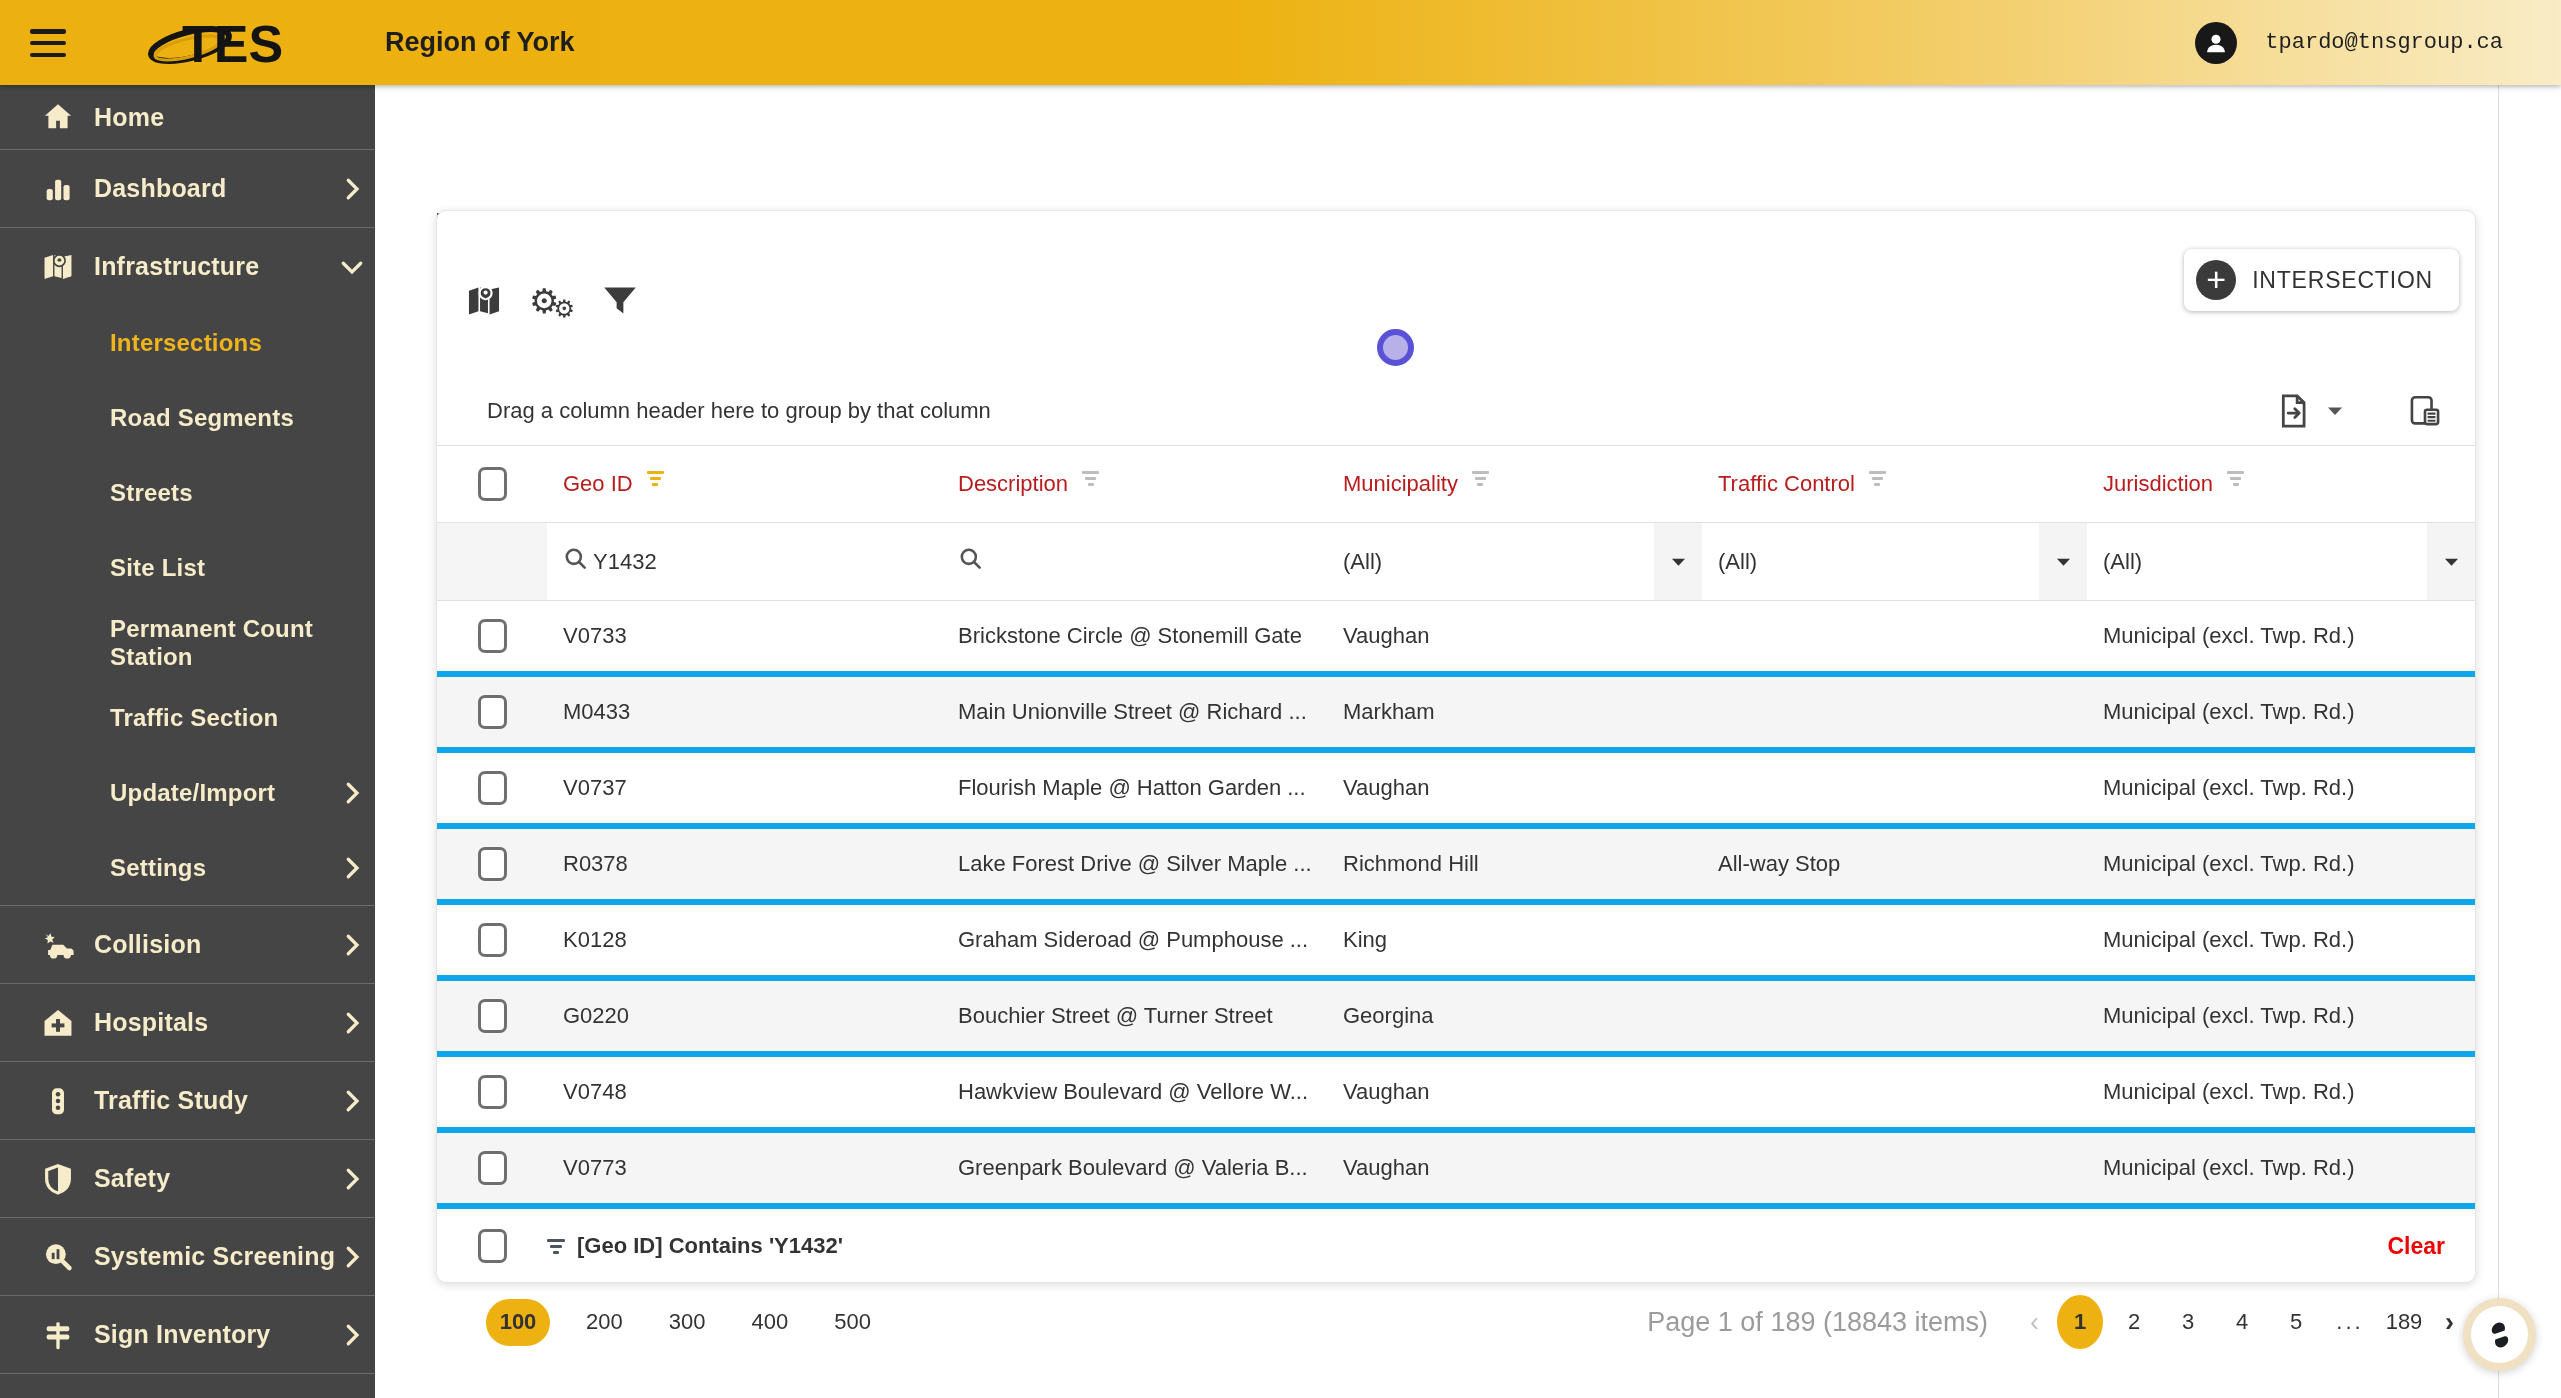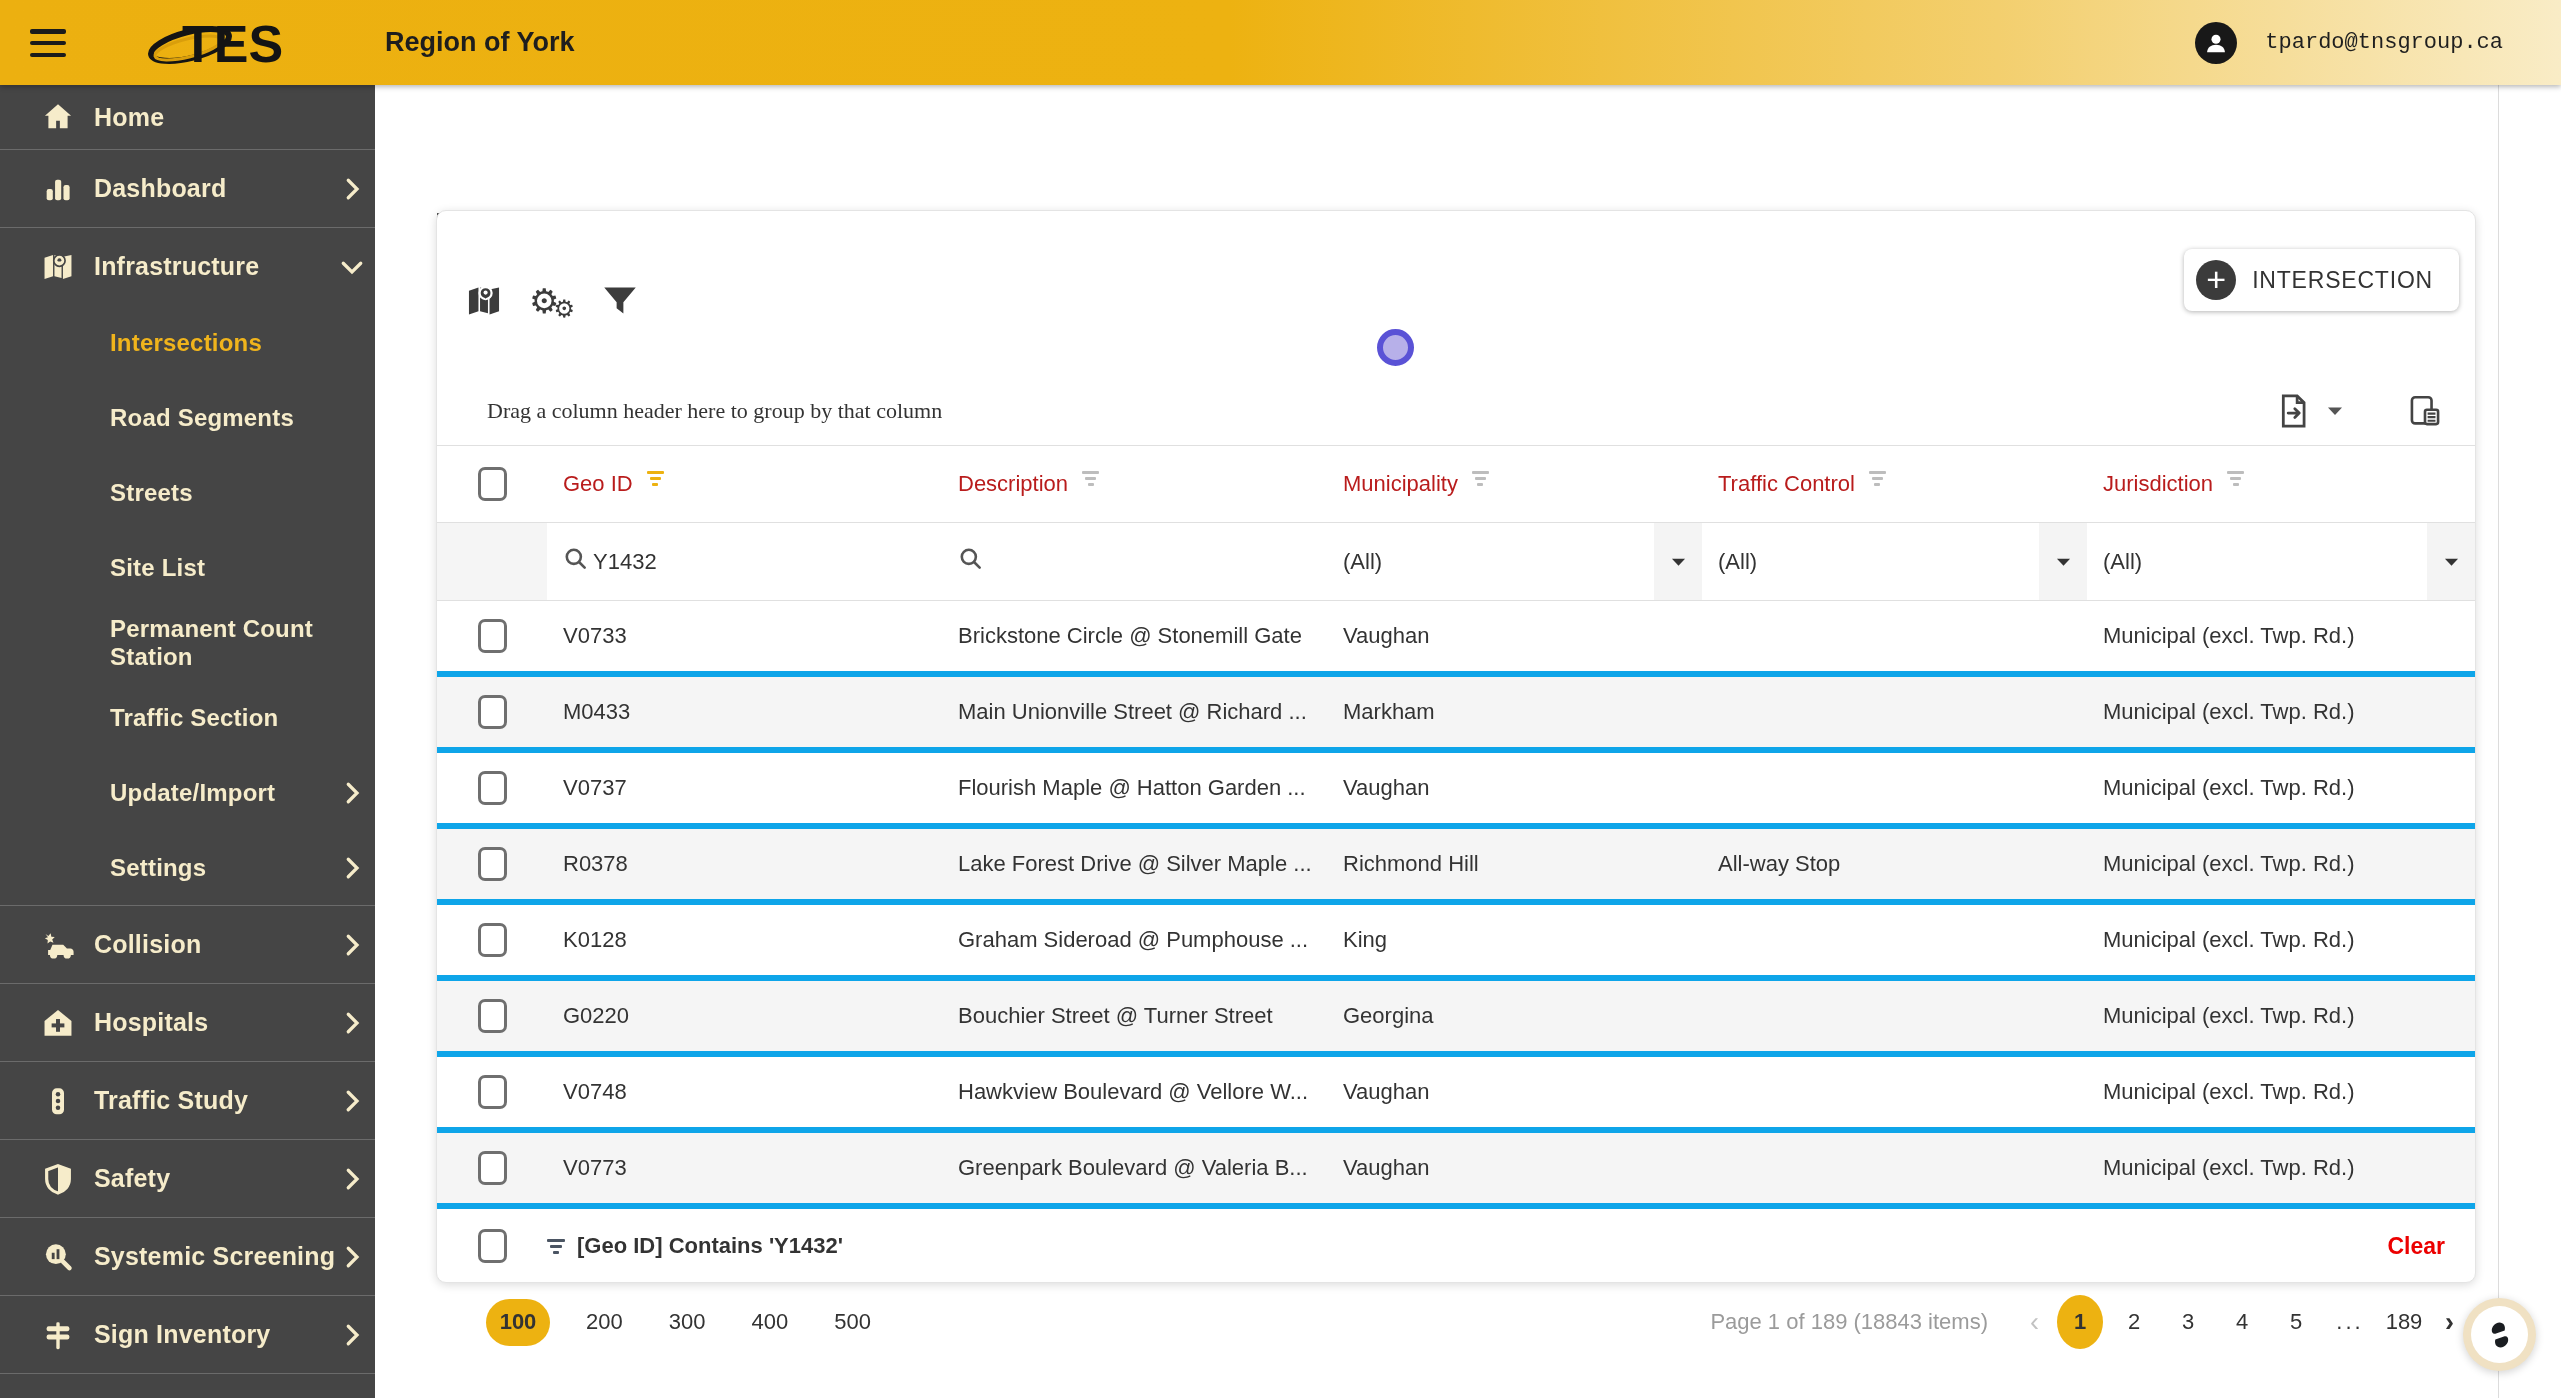--- a/index.html
+++ b/index.html
@@ -44,21 +44,21 @@
   .spinner { position:absolute; left:940px; top:70px; width:37px; height:37px; border-radius:50%;
     border:6px solid #5a52d6; background:#b7b0e9; }
   .add-btn { position:absolute; right:16px; top:-10px; height:62px; background:#fff; border:none; border-radius:8px;
     box-shadow:0 1px 5px rgba(0,0,0,.3); display:flex; align-items:center; gap:16px; padding:0 26px 0 12px; cursor:pointer; }
   .add-circle { width:40px; height:40px; border-radius:50%; background:#3b3b3b; color:#fff; font-size:34px; line-height:38px;
     text-align:center; font-weight:400; }
   .add-label { font-size:23px; letter-spacing:.8px; color:#333; }
 
   .group-row { position:absolute; left:0; top:166px; width:100%; height:68px; display:flex; align-items:center;
     padding:0 30px 0 50px; }
-  .drag-hint { font-size:22px; color:#333; flex:1 1 auto;font-family:Liberation Serif, serif; }
+  .drag-hint { font-size:22px; color:#333; flex:1 1 auto; }
   .export-group { display:flex; align-items:center; gap:14px; }
   .chooser-gap { width:34px; }
 
   
   .tbl { position:absolute; left:0; top:234px; width:2038px; }
   .tr { display:grid; grid-template-columns:110px 395px 385px 375px 385px 1fr; align-items:center; }
   .th-row { height:78px; border-top:1px solid #e0e0e0; border-bottom:1px solid #e0e0e0; }
   .th { display:flex; align-items:flex-start; gap:14px; padding-left:16px; font-size:22px; color:#b91c1c; cursor:pointer; }
   .flt-lines { display:inline-flex; flex-direction:column; gap:3px; align-items:center; }
   .flt-lines i { display:block; height:3px; border-radius:1px; background:#bdbdbd; }
@@ -86,21 +86,21 @@
   .footer-cond { font-weight:700; color:#333; flex:1 1 auto; }
   .clear-link { color:#ec0000; font-weight:700; font-size:23px; margin-right:30px; cursor:pointer; }
 
   
   .pager-row { position:absolute; left:61px; top:1205px; width:2040px; height:64px; display:flex; align-items:center; }
   .sizes { display:flex; align-items:center; gap:26px; padding-left:50px; }
   .size-item { font-size:22px; color:#333; cursor:pointer; padding:0 10px; }
   .size-item.active { background:#edb211; border-radius:24px; width:64px; height:47px; display:flex; align-items:center;
     justify-content:center; font-weight:700; padding:0; }
   .pager-right { margin-left:auto; display:flex; align-items:center; gap:8px; padding-right:12px; }
-  .pg-info { color:#9b9b9b; font-size:22px; margin-right:24px; }
+  .pg-info { color:#9b9b9b; font-size:27px; margin-right:24px; }
   .pg-nav { font-size:27px; padding:0 10px; cursor:pointer; }
   .pg-prev { color:#c2c2c2; }
   .pg-next { color:#333; font-weight:700; }
   .pg-num { width:46px; height:54px; display:flex; align-items:center; justify-content:center; font-size:22px; color:#333;
     cursor:pointer; border-radius:50%; }
   .pg-num.active { background:#edb211; font-weight:700; }
   .pg-dots { width:46px; text-align:center; color:#333; font-size:22px; letter-spacing:3px; }
 
   
   .fab { position:fixed; right:25px; bottom:27px; width:73px; height:73px; border-radius:50%; background:#f0e1c3;

